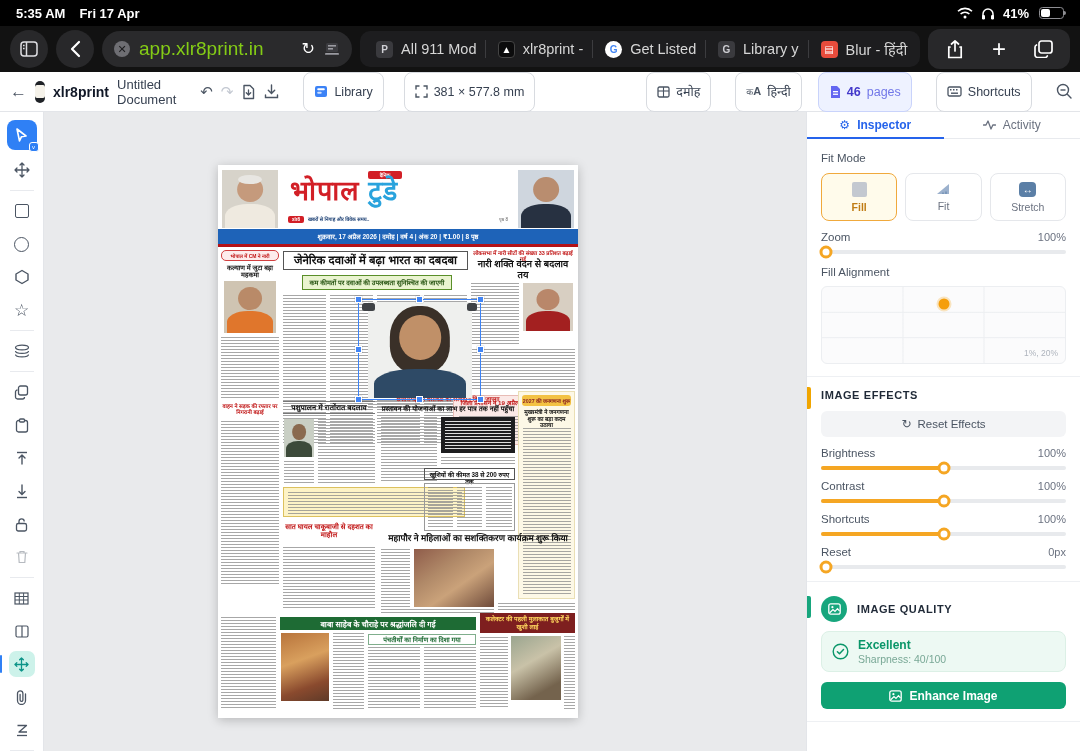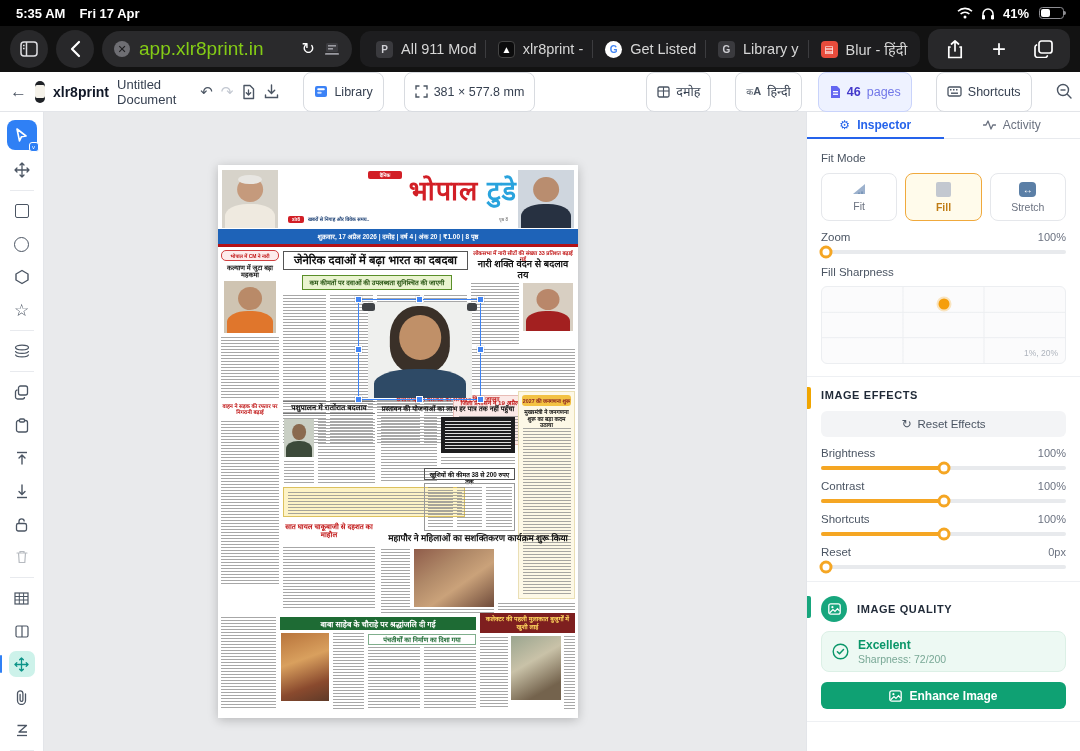--- a/index.html
+++ b/index.html
@@ -405,21 +405,21 @@
     <div class="photo" style="left:4px;top:5px;width:56px;height:58px;background:#d7d3ca">
       <div class="hd" style="background:#c59a7c"></div>
       <div style="position:absolute;left:29%;top:8%;width:42%;height:16%;background:#e8e6e2;border-radius:50%"></div>
       <div class="bd" style="background:#efeae0"></div>
     </div>
     <div class="photo" style="left:300px;top:5px;width:56px;height:58px;background:#cfd6de">
       <div class="hd" style="background:#b98d6f"></div>
       <div class="bd" style="background:#273141"></div>
     </div>
     <div class="chip" style="left:150px;top:6px;width:34px;height:8px;background:#d21f26;color:#fff;font-size:5px;border-radius:2px">दैनिक</div>
-    <div class="abs" style="left:63px;top:12px;width:236px;text-align:right;font-weight:800;font-size:27px;line-height:1.1;letter-spacing:1px">
+    <div class="abs" style="left:72px;top:12px;width:236px;text-align:left;font-weight:800;font-size:27px;line-height:1.1;letter-spacing:1px">
       <span style="color:#d21f26">भोपाल</span>
       <span style="color:#29a3dd">टुडे</span>
     </div>
     <div class="abs" style="left:70px;top:49px;width:220px;height:10px;display:flex;align-items:center;gap:4px">
       <span style="background:#d21f26;color:#fff;font-size:4.5px;padding:1px 4px;border-radius:2px;font-weight:700">xlr8</span>
       <span style="font-size:5px;color:#1b3f73;font-weight:700">खबरों से निगाह और विवेक समय..</span>
       <span style="font-size:4.5px;color:#666;margin-left:auto">पृष्ठ 8</span>
     </div>
     <div class="abs" style="left:0;top:64px;width:360px;height:15px;background:#1e63b8;color:#fff;display:flex;align-items:center;justify-content:center;font-size:6.5px;font-weight:700">शुक्रवार, 17 अप्रैल 2026 | दमोह | वर्ष 4 | अंक 20 | ₹1.00 | 8 पृष्ठ</div>
     <div class="abs" style="left:0;top:79px;width:360px;height:3px;background:#b31217"></div>
@@ -536,46 +536,46 @@
     <div class="itab">
       <svg width="13" height="10" viewBox="0 0 13 10">
           <path d="M0.5 5 h2.5 L5 1 l3 8 1.8-4 h2.7" stroke="#6b7280" stroke-width="1.3" fill="none" stroke-linecap="round" stroke-linejoin="round"></path>
         </svg>
       <span>Activity</span>
     </div>
   </div>
 
   <div style="padding:12px 14px 0 14px"><span class="lab">Fit Mode</span></div>
   <div class="fitrow">
+    <div class="fitbtn on">
+      <span class="fillsq"></span>
+      <span>Fill</span>
+    </div>
     <div class="fitbtn">
       <svg width="16" height="14" viewBox="0 0 16 14">
           <polygon points="2,12 14,12 14,2" fill="#8ba3c4" opacity=".85"></polygon>
           <line x1="11" y1="12" x2="11" y2="9.5" stroke="#5b7fa6" stroke-width="1"></line>
           <line x1="8" y1="12" x2="8" y2="10.5" stroke="#5b7fa6" stroke-width="1"></line>
         </svg>
       <span>Fit</span>
     </div>
-    <div class="fitbtn on">
-      <span class="fillsq"></span>
-      <span>Fill</span>
-    </div>
     <div class="fitbtn">
       <span class="stretchsq">↔</span>
       <span>Stretch</span>
     </div>
   </div>
   <div class="srow">
     <span class="lab">Zoom</span>
     <span class="val">100%</span>
   </div>
   <div class="strack">
     <span class="sfill" style="width:0"></span>
       <span class="sknob" style="left:2%"></span>
   </div>
-  <div style="padding:11px 14px 0 14px"><span class="lab">Fill Sharpness</span></div>
+  <div style="padding:11px 14px 0 14px"><span class="lab">Fill Alignment</span></div>
   <div class="agrid">
     <span class="adot" style="left:50%;top:22%"></span>
     <span class="aval">1%, 20%</span>
   </div>
   <div class="divid"></div>
 
   <div class="sect-h">
     <span class="bar" style="background:#f0a500"></span>
     <span class="sect-title">IMAGE EFFECTS</span>
   </div>
@@ -628,21 +628,21 @@
     </span>
     <span class="sect-title">IMAGE QUALITY</span>
   </div>
   <div class="qbox">
     <svg width="17" height="17" viewBox="0 0 17 17">
         <circle cx="8.5" cy="8.5" r="7.3" stroke="#0a9669" stroke-width="1.4" fill="none"></circle>
         <path d="M5.4 8.7 l2.1 2.1 4-4.2" stroke="#0a9669" stroke-width="1.5" fill="none" stroke-linecap="round" stroke-linejoin="round"></path>
       </svg>
     <div>
       <div class="qtitle">Excellent</div>
-      <div class="qsub">Sharpness: 72/200</div>
+      <div class="qsub">Sharpness: 40/100</div>
     </div>
   </div>
   <div class="enh">
     <svg width="13" height="12" viewBox="0 0 13 12">
         <rect x="0.8" y="0.8" width="11.4" height="10.4" rx="2" stroke="#fff" stroke-width="1.3" fill="none"></rect>
         <circle cx="4.4" cy="4.2" r="1.1" fill="#fff"></circle>
         <path d="M2 9.5 l3-3 2 2 2.5-2.8 1.7 1.9" stroke="#fff" stroke-width="1.2" fill="none" stroke-linecap="round"></path>
       </svg>
     <span>Enhance Image</span>
   </div>

